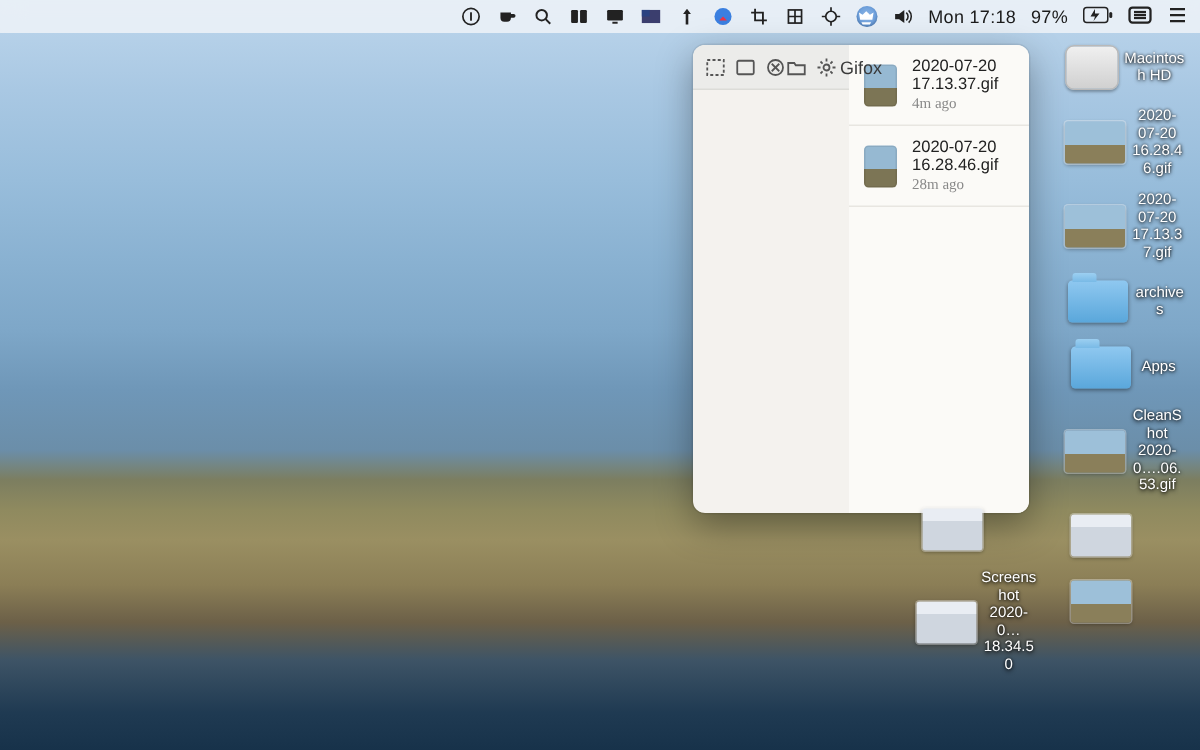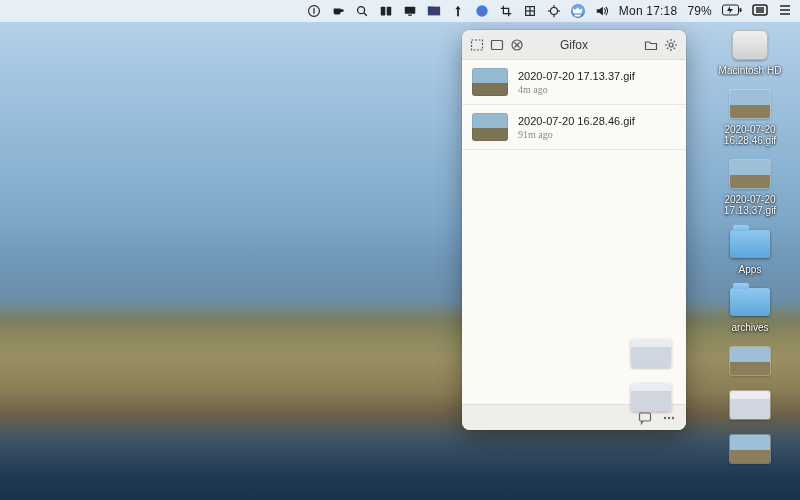--- a/index.html
+++ b/index.html
@@ -29,25 +29,25 @@
   .gifox-active {
     width: 22px; height: 22px; border-radius: 50%;
     background: radial-gradient(circle at 50% 45%, #8fb6e4 0%, #6ea0dc 55%, #4f87cd 100%);
     display: flex; align-items: center; justify-content: center;
     box-shadow: inset 0 -1px 2px rgba(0,0,0,.2);
   }
   .gifox-active svg { width: 13px; height: 13px; }
 
   
   .popover {
-    position: absolute; top: 30px; left: 462px; width: 224px; height: 400px;
+    position: absolute; top: 30px; left: 462px; width: 224px; height: 312px;
     background: #f4f2ee;
     border-radius: 8px;
     box-shadow: 0 8px 24px rgba(0,0,0,.35), 0 0 0 1px rgba(0,0,0,.08);
-    display: flex; flex-direction: column;
+    display: flex; 
     overflow: hidden;
   }
   .popover header {
     height: 30px; background: #ececea;
     border-bottom: 1px solid #dcdcd8;
     display: flex; align-items: center; padding: 0 8px;
     font-size: 12px; color: #3a3a3a;
   }
   .popover header .hicon { width: 14px; height: 14px; display: inline-flex; align-items: center; justify-content: center; }
   .popover header .hicon + .hicon { margin-left: 6px; }
@@ -69,21 +69,21 @@
     height: 26px; border-top: 1px solid #dcdcd8;
     background: #efeeea; display: flex; align-items: center; justify-content: flex-end;
     gap: 10px; padding: 0 10px;
   }
   .popover footer .ficon { width: 14px; height: 14px; display: inline-flex; color: #555; }
 
   
   .col { position: absolute; top: 28px; width: 80px; display: flex; flex-direction: column; gap: 10px; }
   .col.c1 { left: 611px; top: 336px; }
   .col.c2 { left: 710px; }
-  .dicon { display: flex; flex-direction: column; align-items: center; gap: 3px; cursor: pointer; }
+  .dicon { display: flex; flex-direction: row; align-items: center; gap: 3px; cursor: pointer; }
   .dicon .glyph { width: 48px; height: 34px; display: flex; align-items: center; justify-content: center; }
   .dicon .lbl {
     text-align: center; font-size: 10px; color: #fff; line-height: 1.15;
     text-shadow: 0 1px 3px rgba(0,0,0,.8), 0 0 2px rgba(0,0,0,.9);
     max-width: 78px; word-break: break-word;
   }
   .thumb-gif { width: 40px; height: 28px; border-radius: 2px;
     background: linear-gradient(to bottom, #9dc0d9 0 55%, #8a7f5a 55% 100%);
     box-shadow: 0 0 0 1px rgba(255,255,255,.35), 0 1px 3px rgba(0,0,0,.4); }
   .thumb-png { width: 40px; height: 28px; border-radius: 2px;
@@ -177,21 +177,21 @@
         </svg>
       </span>
     <span>
         <svg viewBox="0 0 16 16" fill="#222">
           <path d="M2 6h3l4-3v10l-4-3H2z"></path>
           <path d="M10.5 5a4 4 0 010 6M12.3 3.3a6.5 6.5 0 010 9.4" fill="none" stroke="#222" stroke-width="1.2"></path>
         </svg>
       </span>
   </div>
   <span class="txt">Mon 17:18</span>
-  <span class="txt">79%</span>
+  <span class="txt">97%</span>
   <span><svg width="20" height="12" viewBox="0 0 20 12">
         <rect x="0.5" y="1" width="16" height="10" rx="2" fill="none" stroke="#222"></rect>
         <rect x="17.5" y="4" width="2" height="4" rx="1" fill="#222"></rect>
         <path d="M8 2l-3 5h3l-1 3 4-5H8z" fill="#222"></path>
       </svg></span>
   <span><svg width="16" height="12" viewBox="0 0 16 12" fill="none" stroke="#222" stroke-width="1.5">
         <rect x="1" y="1" width="14" height="10" rx="2"></rect>
         <line x1="4" y1="4" x2="12" y2="4"></line>
         <line x1="4" y1="6" x2="12" y2="6"></line>
         <line x1="4" y1="8" x2="12" y2="8"></line>
@@ -241,21 +241,21 @@
       <div class="thumb"></div>
       <div>
         <div>2020-07-20 17.13.37.gif</div>
         <div class="sub">4m ago</div>
       </div>
     </div>
     <div class="item">
       <div class="thumb"></div>
       <div>
         <div>2020-07-20 16.28.46.gif</div>
-        <div class="sub">91m ago</div>
+        <div class="sub">28m ago</div>
       </div>
     </div>
   </div>
   <footer>
     <span class="ficon">
         <svg viewBox="0 0 14 14" fill="none" stroke="#666" stroke-width="1.2">
           <rect x="1.5" y="2" width="11" height="8" rx="1.5"></rect>
           <path d="M5 10l-1.5 2.5V10"></path>
         </svg>
       </span>
@@ -272,20 +272,21 @@
 <div class="col c1">
     <div class="dicon">
       <div class="glyph">
         <div class="thumb-png"></div>
       </div>
     </div>
     <div class="dicon">
       <div class="glyph">
         <div class="thumb-png"></div>
       </div>
+      <div class="lbl">Screenshot 2020-0…18.34.50</div>
     </div>
     <div class="dicon">
       <div class="glyph"></div>
     </div>
   </div>
 <div class="col c2">
     <div class="dicon">
       <div class="glyph">
         <div class="hdd"></div>
       </div>
@@ -300,32 +301,33 @@
     <div class="dicon">
       <div class="glyph">
         <div class="thumb-gif"></div>
       </div>
       <div class="lbl">2020-07-20 17.13.37.gif</div>
     </div>
     <div class="dicon">
       <div class="glyph">
         <div class="folder"></div>
       </div>
+      <div class="lbl">archives</div>
+    </div>
+    <div class="dicon">
+      <div class="glyph">
+        <div class="folder"></div>
+      </div>
       <div class="lbl">Apps</div>
     </div>
     <div class="dicon">
       <div class="glyph">
-        <div class="folder"></div>
-      </div>
-      <div class="lbl">archives</div>
-    </div>
-    <div class="dicon">
-      <div class="glyph">
         <div class="thumb-gif"></div>
       </div>
+      <div class="lbl">CleanShot 2020-0….06.53.gif</div>
     </div>
     <div class="dicon">
       <div class="glyph">
         <div class="thumb-png"></div>
       </div>
     </div>
     <div class="dicon">
       <div class="glyph">
         <div class="thumb-gif"></div>
       </div>

